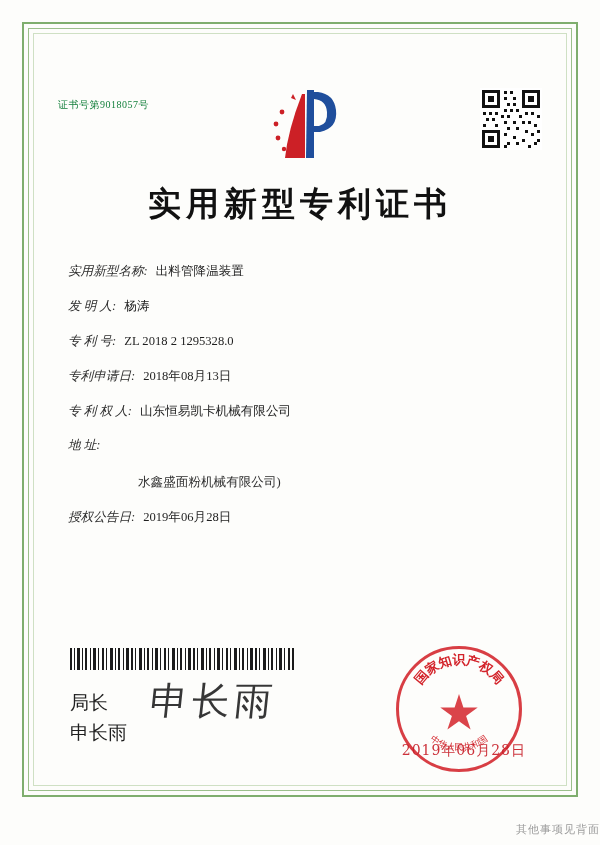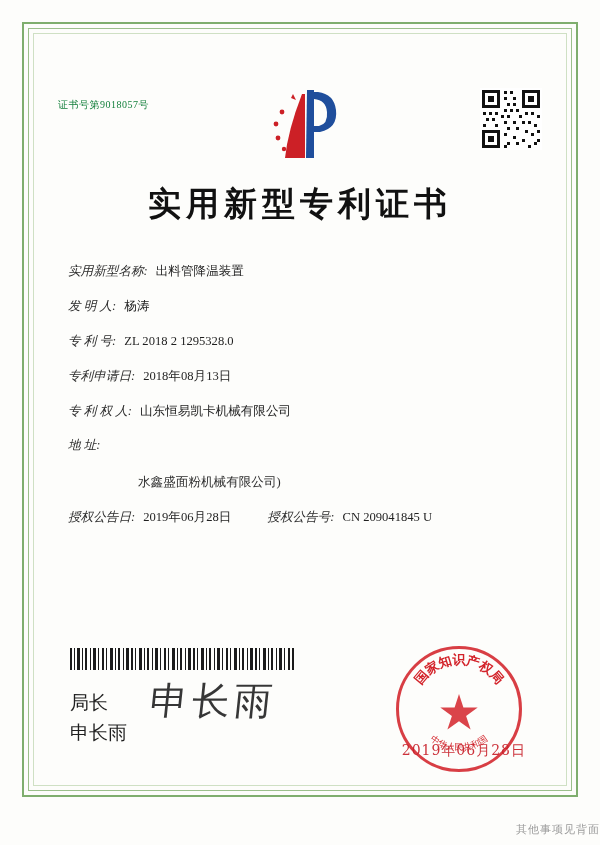--- a/index.html
+++ b/index.html
@@ -332,24 +332,20 @@
     </div>
     <div class="field-row">
       <span class="field-label">地 址:</span>
     </div>
     <div class="field-row">
       <span class="addr-second">水鑫盛面粉机械有限公司)</span>
     </div>
     <div class="field-row two-col">
       <span class="field-label">授权公告日:</span>
       <span class="field-value">2019年06月28日</span>
-      <span class="col2">
-        <span class="field-label">授权公告号:</span>
-        <span class="field-value">CN 209041845 U</span>
-      </span>
     </div>
   </div>
 
 
   <svg class="barcode" viewBox="0 0 224 22">
     <g fill="#1a1a1a">
       <rect x="0" y="0" width="2" height="22"></rect>
         <rect x="4" y="0" width="1" height="22"></rect>
         <rect x="7" y="0" width="3" height="22"></rect>
       <rect x="12" y="0" width="1" height="22"></rect>

